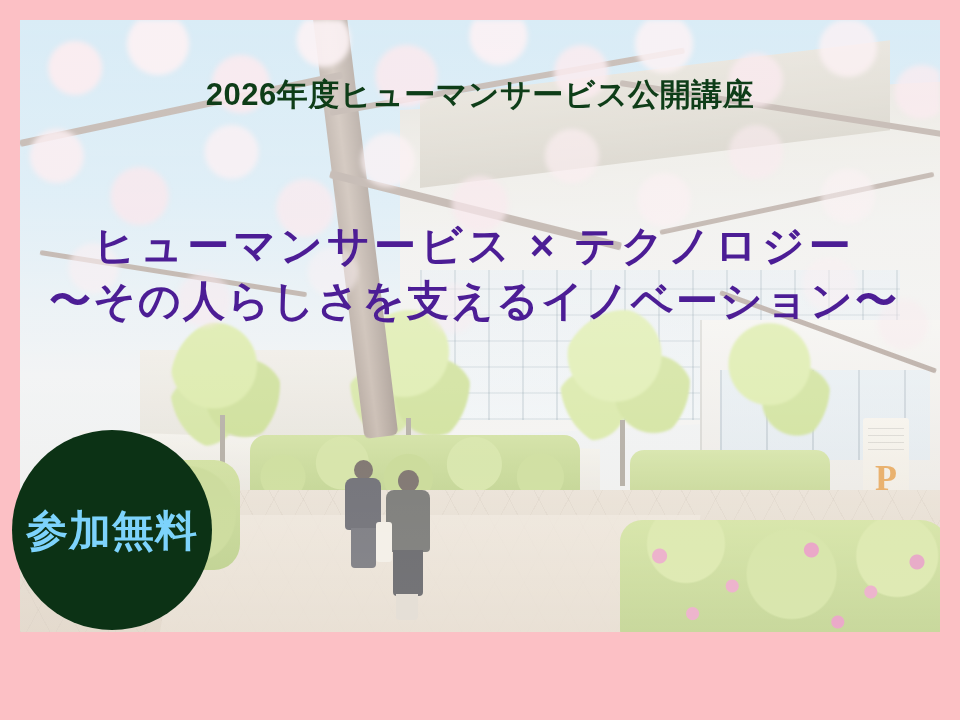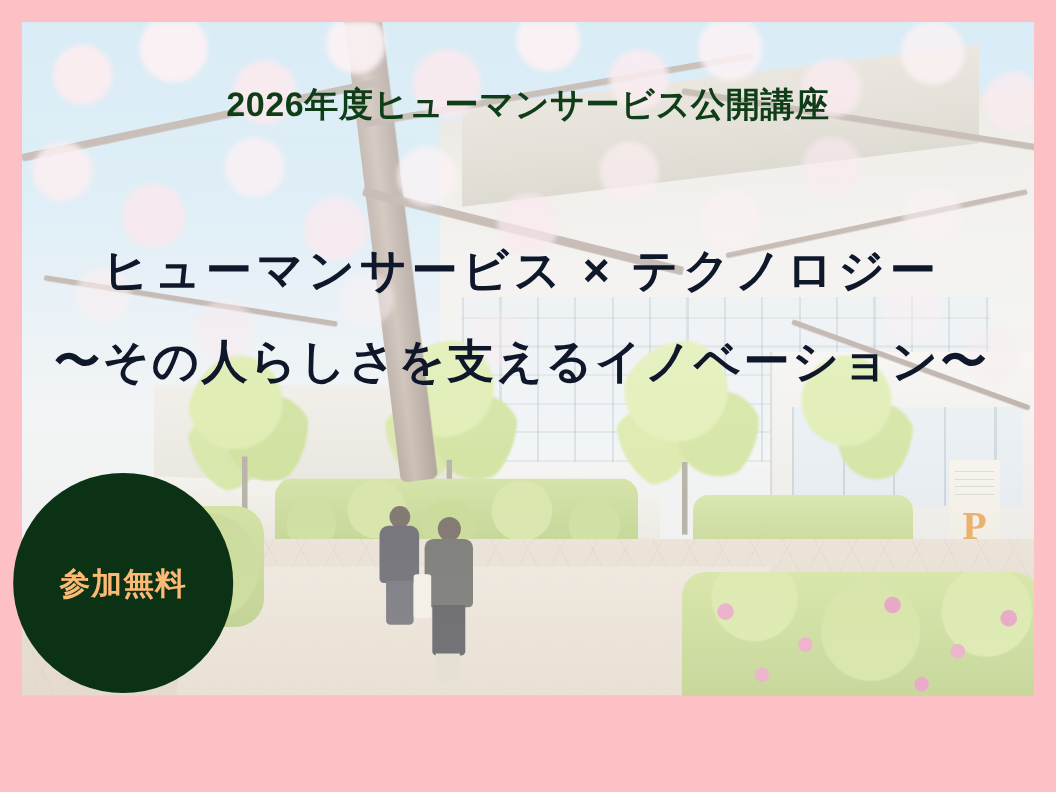--- a/index.html
+++ b/index.html
@@ -280,52 +280,51 @@
     font-weight: 700;
     letter-spacing: .5px;
     white-space: nowrap;
   }
 
   .subtitle {
     position: absolute;
     left: 0; right: 12px;
     top: 218px;
     text-align: center;
-    color: #0f172a;
+    color: #4c1d95;
     font-weight: 700;
     white-space: nowrap;
   }
   .subtitle .l1 {
     display: block;
     font-size: 42px;
     line-height: 56px;
     letter-spacing: 4px;
   }
   .subtitle .l2 {
     display: block;
     font-size: 42px;
     line-height: 54px;
     letter-spacing: 2px;
-    margin-top: 28px;
   }
 
   
   .badge {
     position: absolute;
     left: 12px; top: 430px;
     width: 200px; height: 200px;
     border-radius: 50%;
     background: #0c3215;
     display: flex;
     align-items: center;
     justify-content: center;
   }
   .badge-label {
-    color: #fdba74;
-    font-size: 28px;
+    color: #7dd3fc;
+    font-size: 42px;
     line-height: 45px;
     font-weight: 700;
     letter-spacing: 1px;
     white-space: nowrap;
   }
 
   
   .details {
     position: absolute;
     left: 505px;

